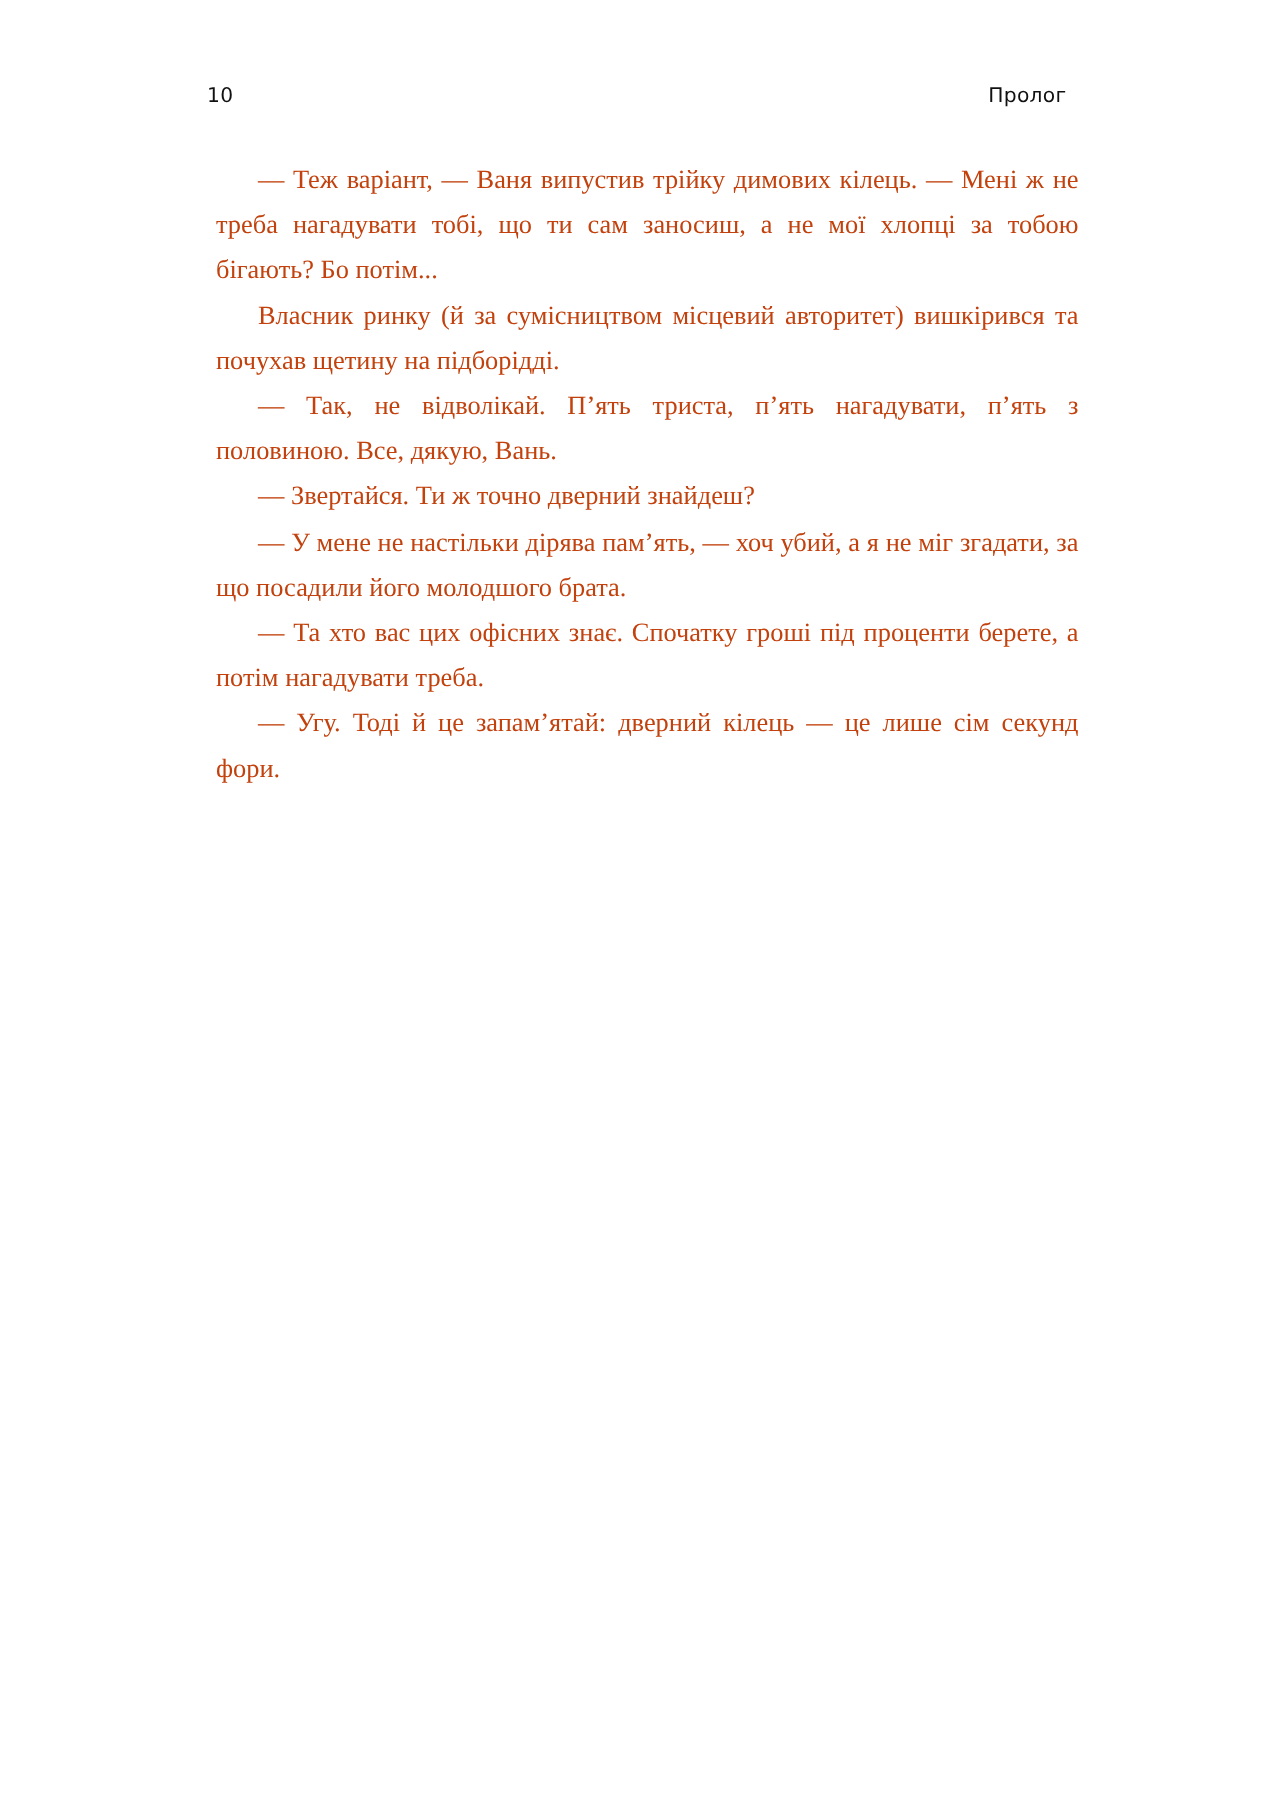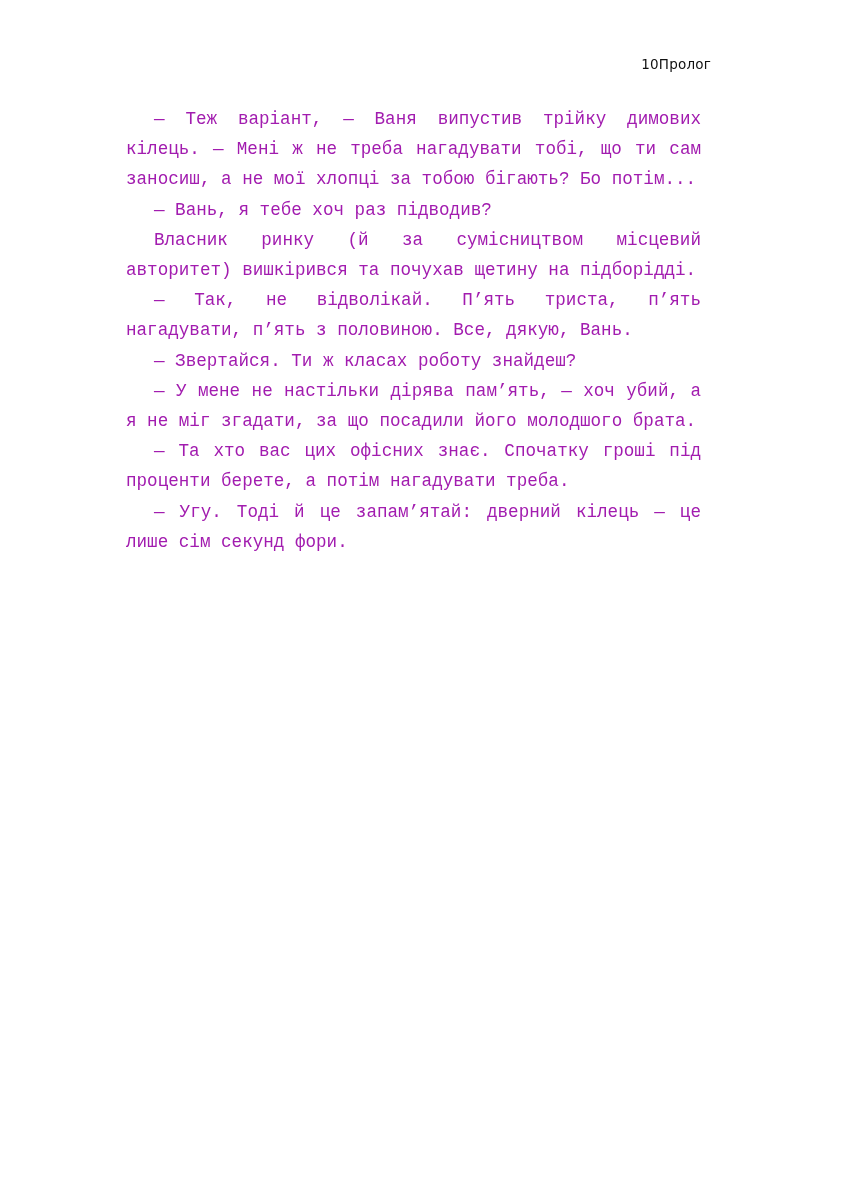--- a/index.html
+++ b/index.html
@@ -20,67 +20,66 @@
     height: 1200px;
     box-sizing: border-box;
   }
   .running-head {
     position: absolute;
     left: 138px;
     right: 138px;
     top: 56px;
     height: 20px;
     display: flex;
-    justify-content: flex-end;
+    justify-content: space-between;
     align-items: baseline;
     font-family: "DejaVu Sans", sans-serif;
     font-size: 13.5px;
     letter-spacing: 0.2px;
     color: #111111;
   }
   .folio {
     font-family: "DejaVu Sans", sans-serif;
     font-size: 13.5px;
   }
   .chapter-title {
     font-family: "DejaVu Sans", sans-serif;
     font-size: 13.5px;
   }
   .body-text {
     position: absolute;
-    left: 126px;
+    left: 144px;
     top: 104px;
     width: 575px;
-    font-family: Liberation Mono, monospace;
+    font-family: Liberation Serif, serif;
     font-size: 17.6px;
     line-height: 30.2px;
     text-align: justify;
     text-justify: inter-word;
-    color: #a21caf;
+    color: #c2410c;
   }
   .body-text p {
     margin: 0;
     text-indent: 28px;
     hyphens: manual;
   }
 </style>
 </head>
 <body>
 
 <div class="page">
 
   <div class="running-head">
     <span class="folio">10</span>
     <span class="chapter-title">Пролог</span>
   </div>
 
   <div class="body-text">
     <p>— Теж варіант, — Ваня випустив трійку димових кілець. — Мені ж не треба нагадувати тобі, що ти сам заносиш, а не мої хлопці за тобою бігають? Бо потім...</p>
-    <p>— Вань, я тебе хоч раз підводив?</p>
     <p>Власник ринку (й за сумісництвом місцевий авторитет) вишкірився та почухав щетину на підборідді.</p>
     <p>— Так, не відволікай. П’ять триста, п’ять нагадувати, п’ять з половиною. Все, дякую, Вань.</p>
-    <p>— Звертайся. Ти ж класах роботу знайдеш?</p>
+    <p>— Звертайся. Ти ж точно дверний знайдеш?</p>
     <p>— У мене не настільки дірява пам’ять, — хоч убий, а я не міг згадати, за що посадили його молодшого брата.</p>
     <p>— Та хто вас цих офісних знає. Спочатку гроші під процен­ти берете, а потім нагадувати треба.</p>
     <p>— Угу. Тоді й це запам’ятай: дверний кілець — це лише сім секунд фори.</p>
   </div>
 
 </div>
 
 </body></html>

